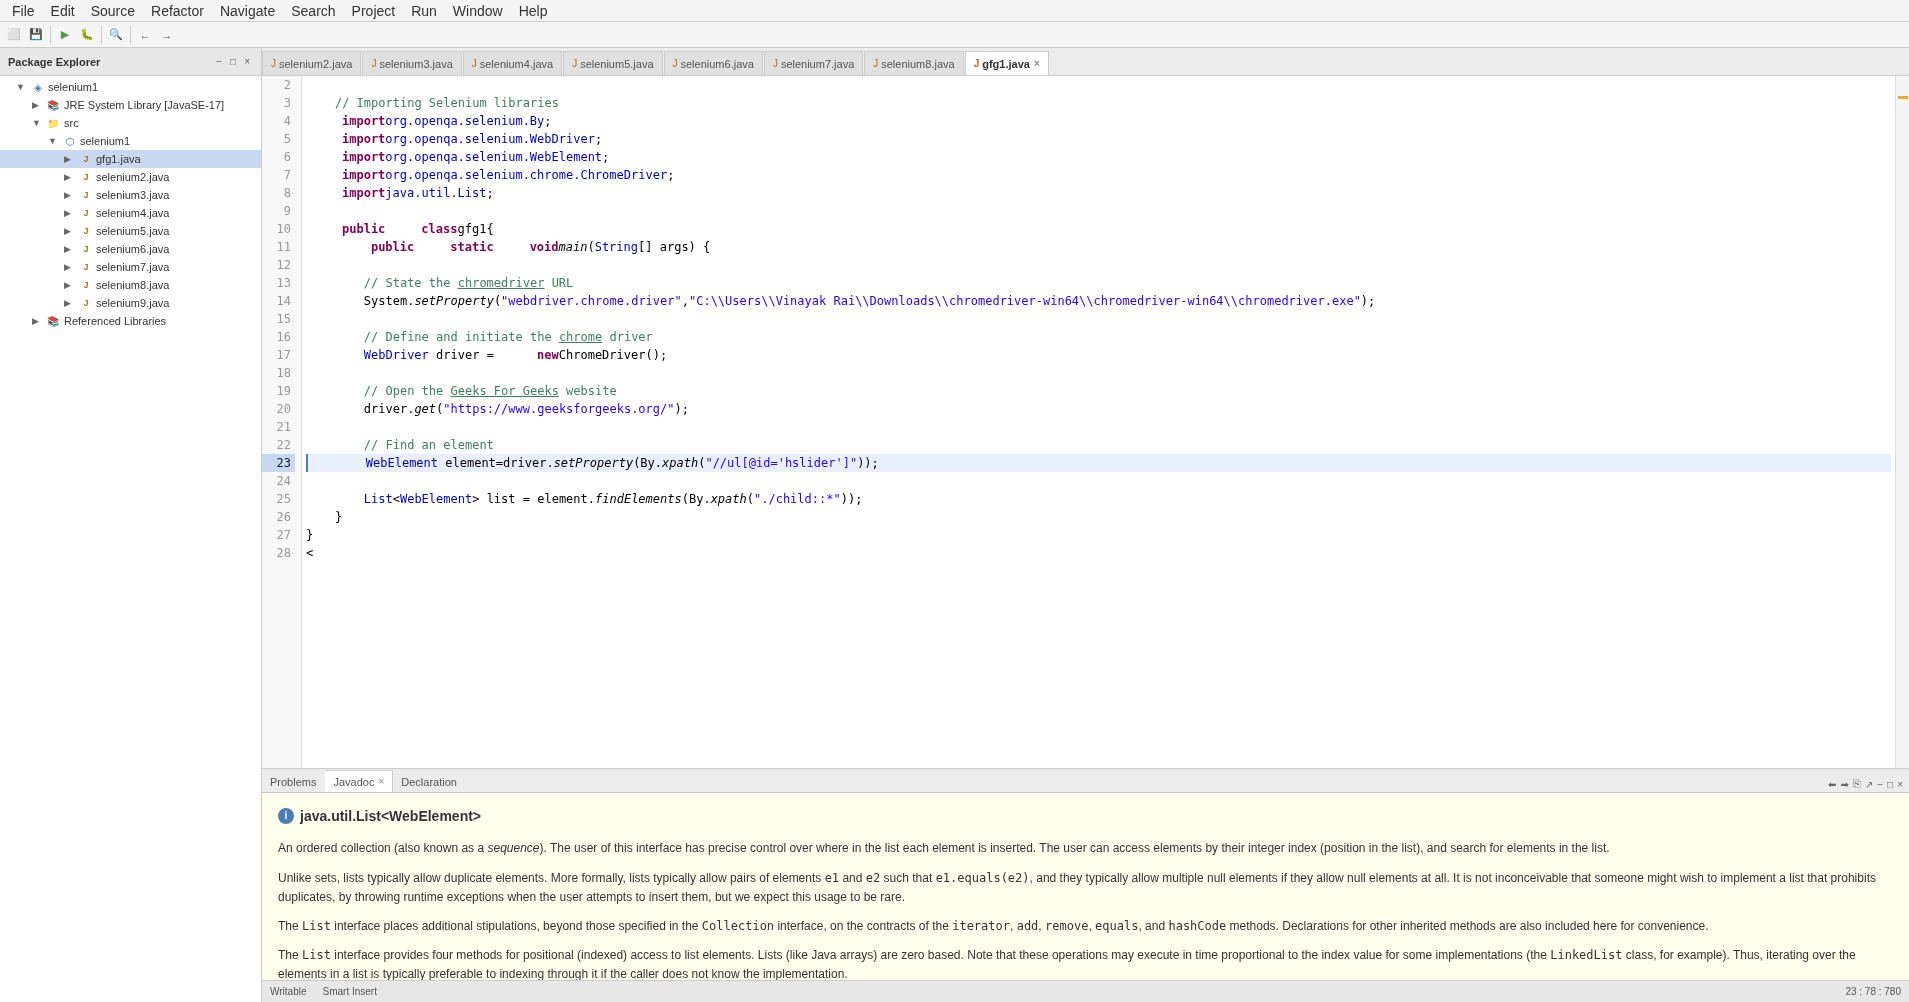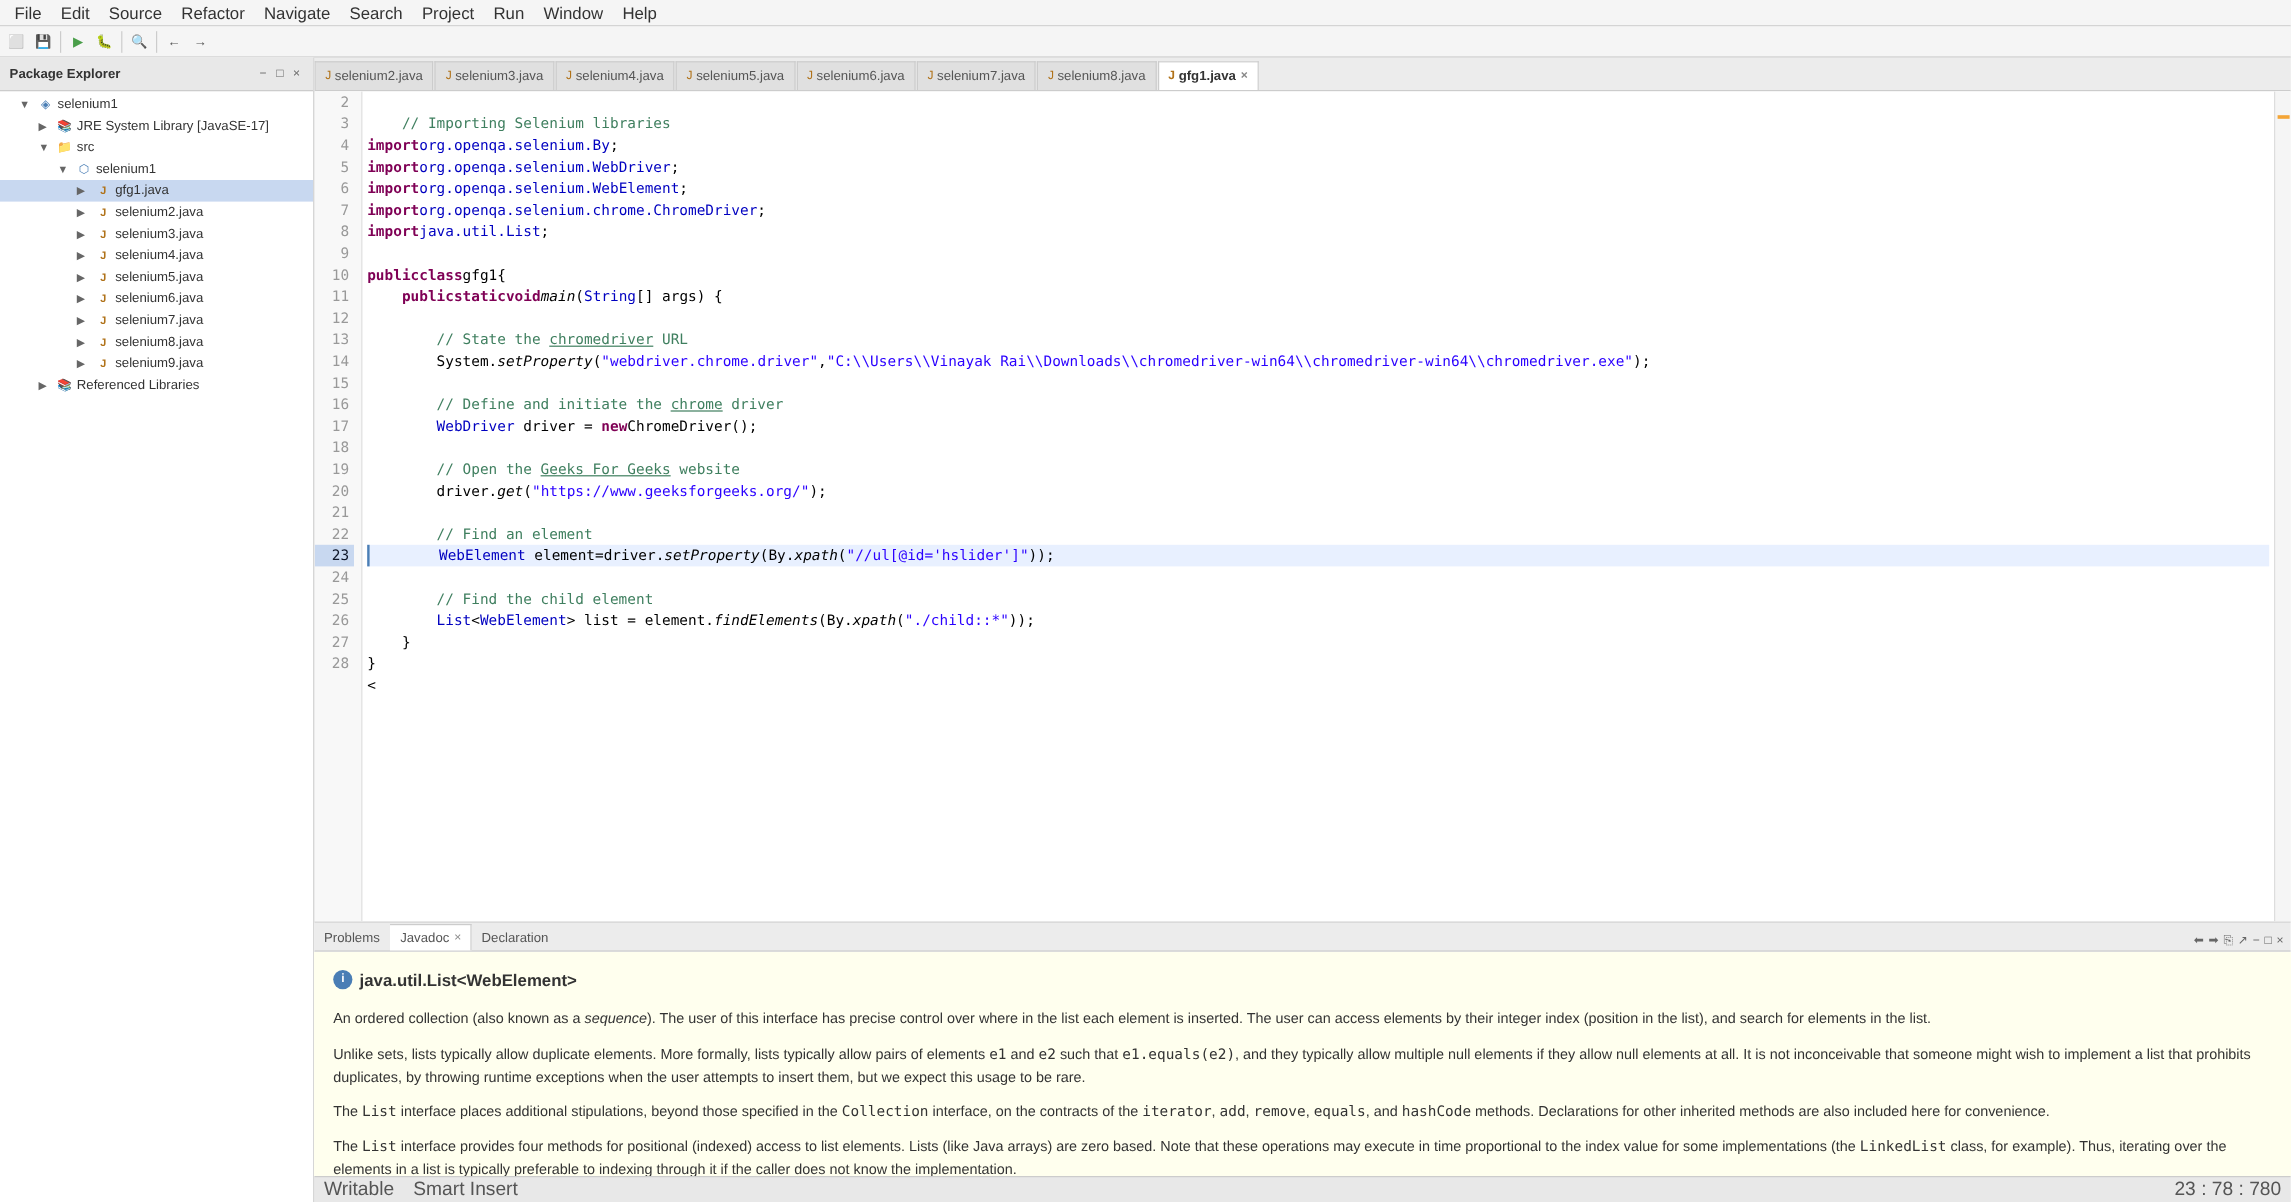--- a/index.html
+++ b/index.html
@@ -53,21 +53,21 @@
     .line-numbers { width: 40px; background: #f8f8f8; border-right: 1px solid #e0e0e0; padding: 0; font-family: 'Consolas', monospace; font-size: 12px; color: #999; text-align: right; padding-right: 6px; overflow: hidden; line-height: 1.5; }
     .line-number { height: 18px; display: flex; align-items: center; justify-content: flex-end; padding-right: 4px; }
     .line-number.highlighted { background: #c8d8f0; color: #0f172a; }
     
     .code-area { flex: 1; overflow: auto; font-family: 'Consolas', monospace; font-size: 12px; line-height: 1.5; padding: 0 4px; }
     .code-line { height: 18px; display: flex; align-items: center; white-space: pre; position: relative; }
     .code-line.highlighted { background: #e8f0ff; }
     .code-line.active-line { background: #e8f0ff; border-left: 2px solid #4a7eb5; }
     
     
-    .kw { color: #7f0055; font-weight: bold; }
+    .kw { color: #7f0055; font-weight: bold; margin-left: 36px; }
     .comment { color: #3f7f5f; }
     .string { color: #2a00ff; }
     .type { color: #0000c0; }
     .method { color: #000000; font-style: italic; }
     .class-name { color: #000000; }
     
     
     .bottom-panel { height: 212px; background: #fff; border-top: 1px solid #ccc; display: flex; flex-direction: column; }
     .bottom-tab-bar { background: #ececec; border-bottom: 1px solid #ccc; display: flex; align-items: flex-end; height: 24px; }
     .bottom-tab { display: flex; align-items: center; padding: 3px 8px; font-size: 11px; color: #555; cursor: pointer; border-top: 1px solid transparent; border-right: 1px solid transparent; height: 22px; }
@@ -75,21 +75,21 @@
     .bottom-tab-close { margin-left: 4px; font-size: 10px; color: #888; }
     
     .javadoc-content { flex: 1; padding: 12px 16px; overflow-y: auto; background: #ffffee; font-size: 12px; line-height: 1.6; color: #333; }
     .javadoc-title { font-size: 14px; font-weight: bold; color: #333; margin-bottom: 12px; display: flex; align-items: center; gap: 6px; }
     .javadoc-info-icon { width: 16px; height: 16px; background: #4a7eb5; color: #fff; border-radius: 50%; display: inline-flex; align-items: center; justify-content: center; font-size: 10px; font-weight: bold; }
     .javadoc-para { margin-bottom: 10px; font-size: 12px; line-height: 1.6; }
     .javadoc-code { font-family: 'Consolas', monospace; background: transparent; }
     .javadoc-italic { font-style: italic; }
     
     
-    .status-bar { background: #e8e8e8; border-top: 1px solid #ccc; height: 22px; display: flex; align-items: center; padding: 0 8px; font-size: 16px; color: #555; gap: 16px; }
+    .status-bar { background: #e8e8e8; border-top: 1px solid #ccc; height: 22px; display: flex; align-items: center; padding: 0 8px; font-size: 10px; color: #555; gap: 16px; }
     .status-right { margin-left: auto; display: flex; gap: 16px; }
     
     
     ::-webkit-scrollbar { width: 8px; height: 8px; }
     ::-webkit-scrollbar-track { background: #f0f0f0; }
     ::-webkit-scrollbar-thumb { background: #bbb; border-radius: 2px; }
     
     .marker-bar { width: 14px; background: #f5f5f5; border-left: 1px solid #ddd; }
     .marker { width: 10px; height: 3px; background: #f4a536; margin: 1px auto; }
     
@@ -362,21 +362,20 @@
           <div class="code-line">&nbsp;</div>
           <div class="code-line">&nbsp;&nbsp;&nbsp;&nbsp;&nbsp;&nbsp;&nbsp;&nbsp;<span class="comment">// Define and initiate the <span style="text-decoration:underline">chrome</span> driver</span></div>
           <div class="code-line">&nbsp;&nbsp;&nbsp;&nbsp;&nbsp;&nbsp;&nbsp;&nbsp;<span class="type">WebDriver</span> driver = <span class="kw">new</span> <span class="class-name">ChromeDriver</span>();</div>
           <div class="code-line">&nbsp;</div>
           <div class="code-line">&nbsp;&nbsp;&nbsp;&nbsp;&nbsp;&nbsp;&nbsp;&nbsp;<span class="comment">// Open the <span style="text-decoration:underline">Geeks For Geeks</span> website</span></div>
           <div class="code-line">&nbsp;&nbsp;&nbsp;&nbsp;&nbsp;&nbsp;&nbsp;&nbsp;driver.<span class="method">get</span>(<span class="string">"https://www.geeksforgeeks.org/"</span>);</div>
           <div class="code-line">&nbsp;</div>
           <div class="code-line">&nbsp;&nbsp;&nbsp;&nbsp;&nbsp;&nbsp;&nbsp;&nbsp;<span class="comment">// Find an element</span></div>
           <div class="code-line highlighted active-line">&nbsp;&nbsp;&nbsp;&nbsp;&nbsp;&nbsp;&nbsp;&nbsp;<span class="type">WebElement</span> element=driver.<span class="method">setProperty</span>(<span class="class-name">By</span>.<span style="font-style:italic">xpath</span>(<span class="string">"//ul[@id='hslider']"</span>));</div>
           <div class="code-line">&nbsp;</div>
-          <div class="code-line">&nbsp;&nbsp;&nbsp;&nbsp;&nbsp;&nbsp;&nbsp;&nbsp;<span class="comment">// Find the child element</span></div>
           <div class="code-line">&nbsp;&nbsp;&nbsp;&nbsp;&nbsp;&nbsp;&nbsp;&nbsp;<span class="type">List</span>&lt;<span class="type">WebElement</span>&gt; list = element.<span class="method">findElements</span>(<span class="class-name">By</span>.<span style="font-style:italic">xpath</span>(<span class="string">"./child::*"</span>));</div>
           <div class="code-line">&nbsp;&nbsp;&nbsp;&nbsp;}</div>
           <div class="code-line">}</div>
           <div class="code-line">&lt;</div>
         </div>
 
         <div class="marker-bar">
           <div class="marker" style="margin-top:20px;"></div>
         </div>
       </div>

